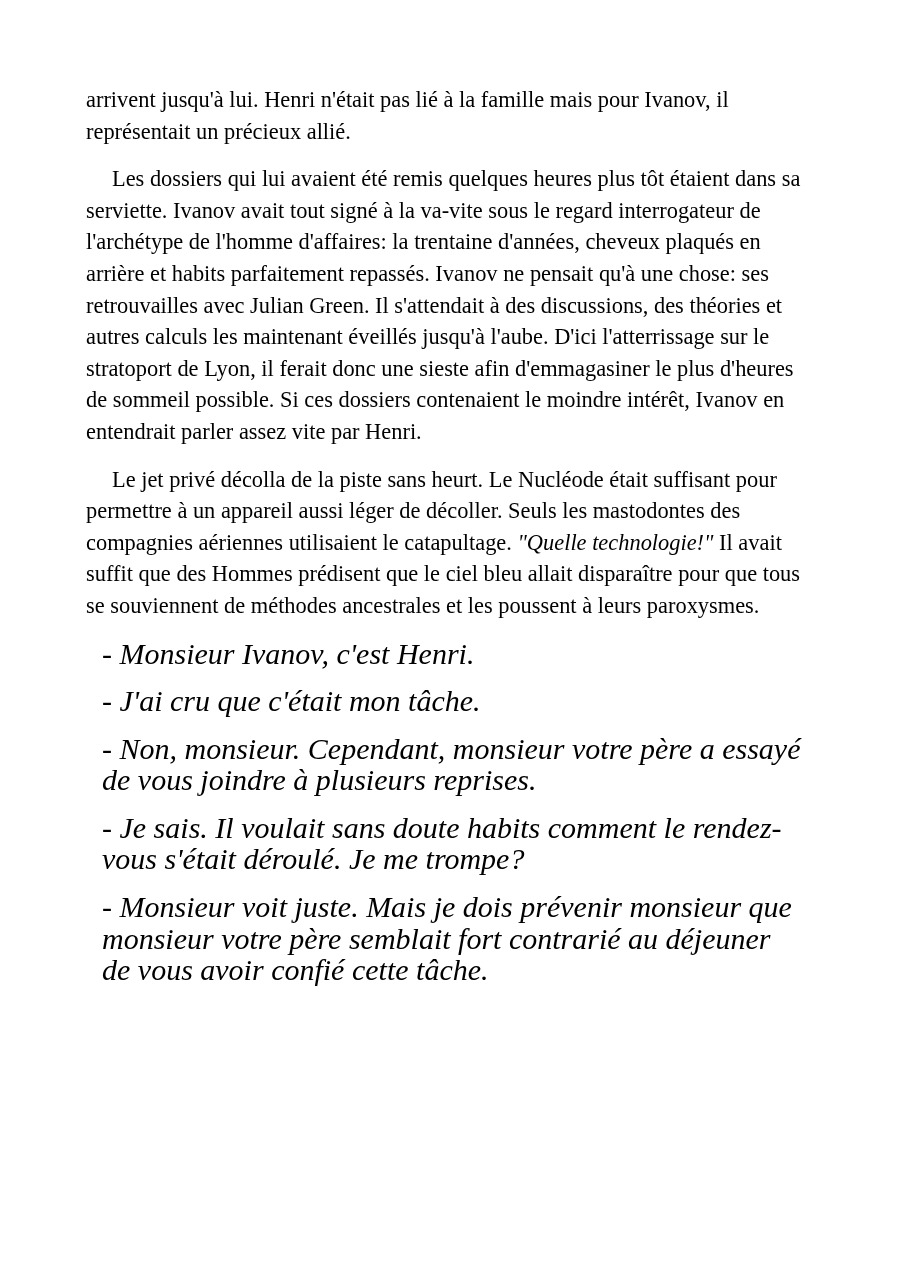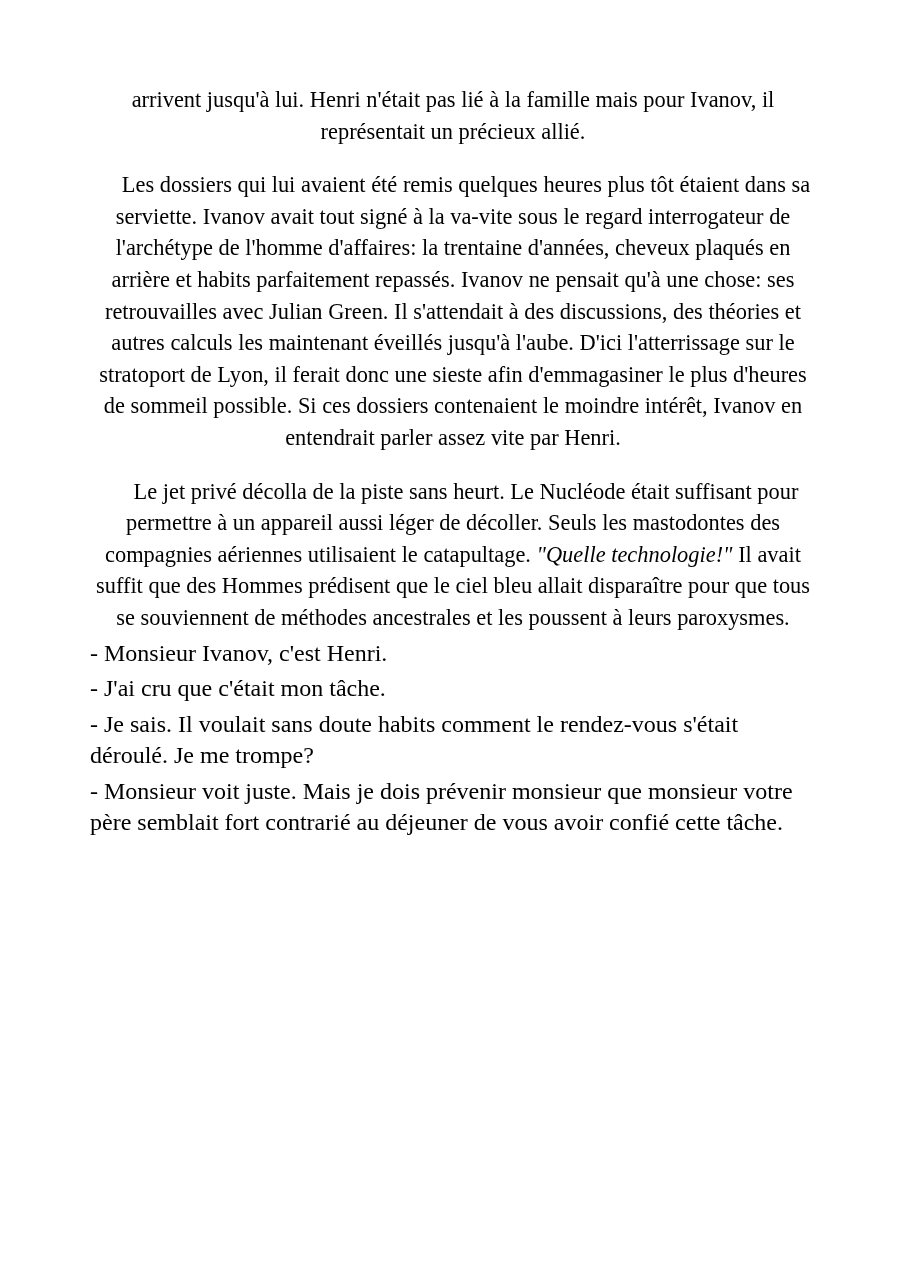--- a/index.html
+++ b/index.html
@@ -22,57 +22,59 @@
   }
   #text-column {
     position: absolute;
     left: 86px;
     top: 84px;
     width: 734px;
   }
   .para {
     font-size: 22.4px;
     line-height: 31.6px;
-    text-align: center;
+    text-align: left;
     margin: 0;
     white-space: pre-wrap;
     -webkit-font-smoothing: antialiased;
   }
   .para.indent {
     text-indent: 26px;
   }
   .para.gap-before {
-    margin-top: 22px;
+    margin-top: 16px;
     font-family: Liberation Serif, serif;
   }
   .para.lead-space {
     text-indent: 6px;
   }
   .italic-run {
     font-style: italic;
   }
   .dialogue-line {
-    font-size: 24px;
+    font-size: 30px;
     line-height: 31.6px;
-    margin: 4px;
+    margin: 16px;
     white-space: pre-wrap;
+    font-style: italic;
   }
 </style>
 </head>
 <body>
 
 <div id="page">
   <div id="text-column">
 
     <p class="para">arrivent jusqu'à lui. Henri n'était pas lié à la famille mais pour Ivanov, il représentait un précieux allié.</p>
 
     <p class="para indent gap-before">Les dossiers qui lui avaient été remis quelques heures plus tôt étaient dans sa serviette. Ivanov avait tout signé à la va-vite sous le regard interrogateur de l'archétype de l'homme d'affaires: la trentaine d'années, cheveux plaqués en arrière et habits parfaitement repassés. Ivanov ne pensait qu'à une chose: ses retrouvailles avec Julian Green. Il s'attendait à des discussions, des théories et autres calculs les maintenant éveillés jusqu'à l'aube. D'ici l'atterrissage sur le stratoport de Lyon, il ferait donc une sieste afin d'emmagasiner le plus d'heures de sommeil possible. Si ces dossiers contenaient le moindre intérêt, Ivanov en entendrait parler assez vite par Henri.</p>
 
     <p class="para indent gap-before"><span>Le jet privé décolla de la piste sans heurt. Le Nucléode était suffisant pour permettre à un appareil aussi léger de décoller. Seuls les mastodontes des compagnies aériennes utilisaient le catapultage. </span><span class="italic-run">"Quelle technologie!"</span><span> Il avait suffit que des Hommes prédisent que le ciel bleu allait disparaître pour que tous se souviennent de méthodes ancestrales et les poussent à leurs paroxysmes.</span></p>
 
 
     <p class="dialogue-line">- Monsieur Ivanov, c'est Henri.</p>
     <p class="dialogue-line">- J'ai cru que c'était mon tâche.</p>
+    <p class="dialogue-line">- Non, monsieur. Cependant, monsieur votre père a essayé de vous joindre à plusieurs reprises.</p>
     <p class="dialogue-line">- Je sais. Il voulait sans doute habits comment le rendez-vous s'était déroulé. Je me trompe?</p>
     <p class="dialogue-line">- Monsieur voit juste. Mais je dois prévenir monsieur que monsieur votre père semblait fort contrarié au déjeuner de vous avoir confié cette tâche.</p>
 
   </div>
 </div>
 
 </body></html>

